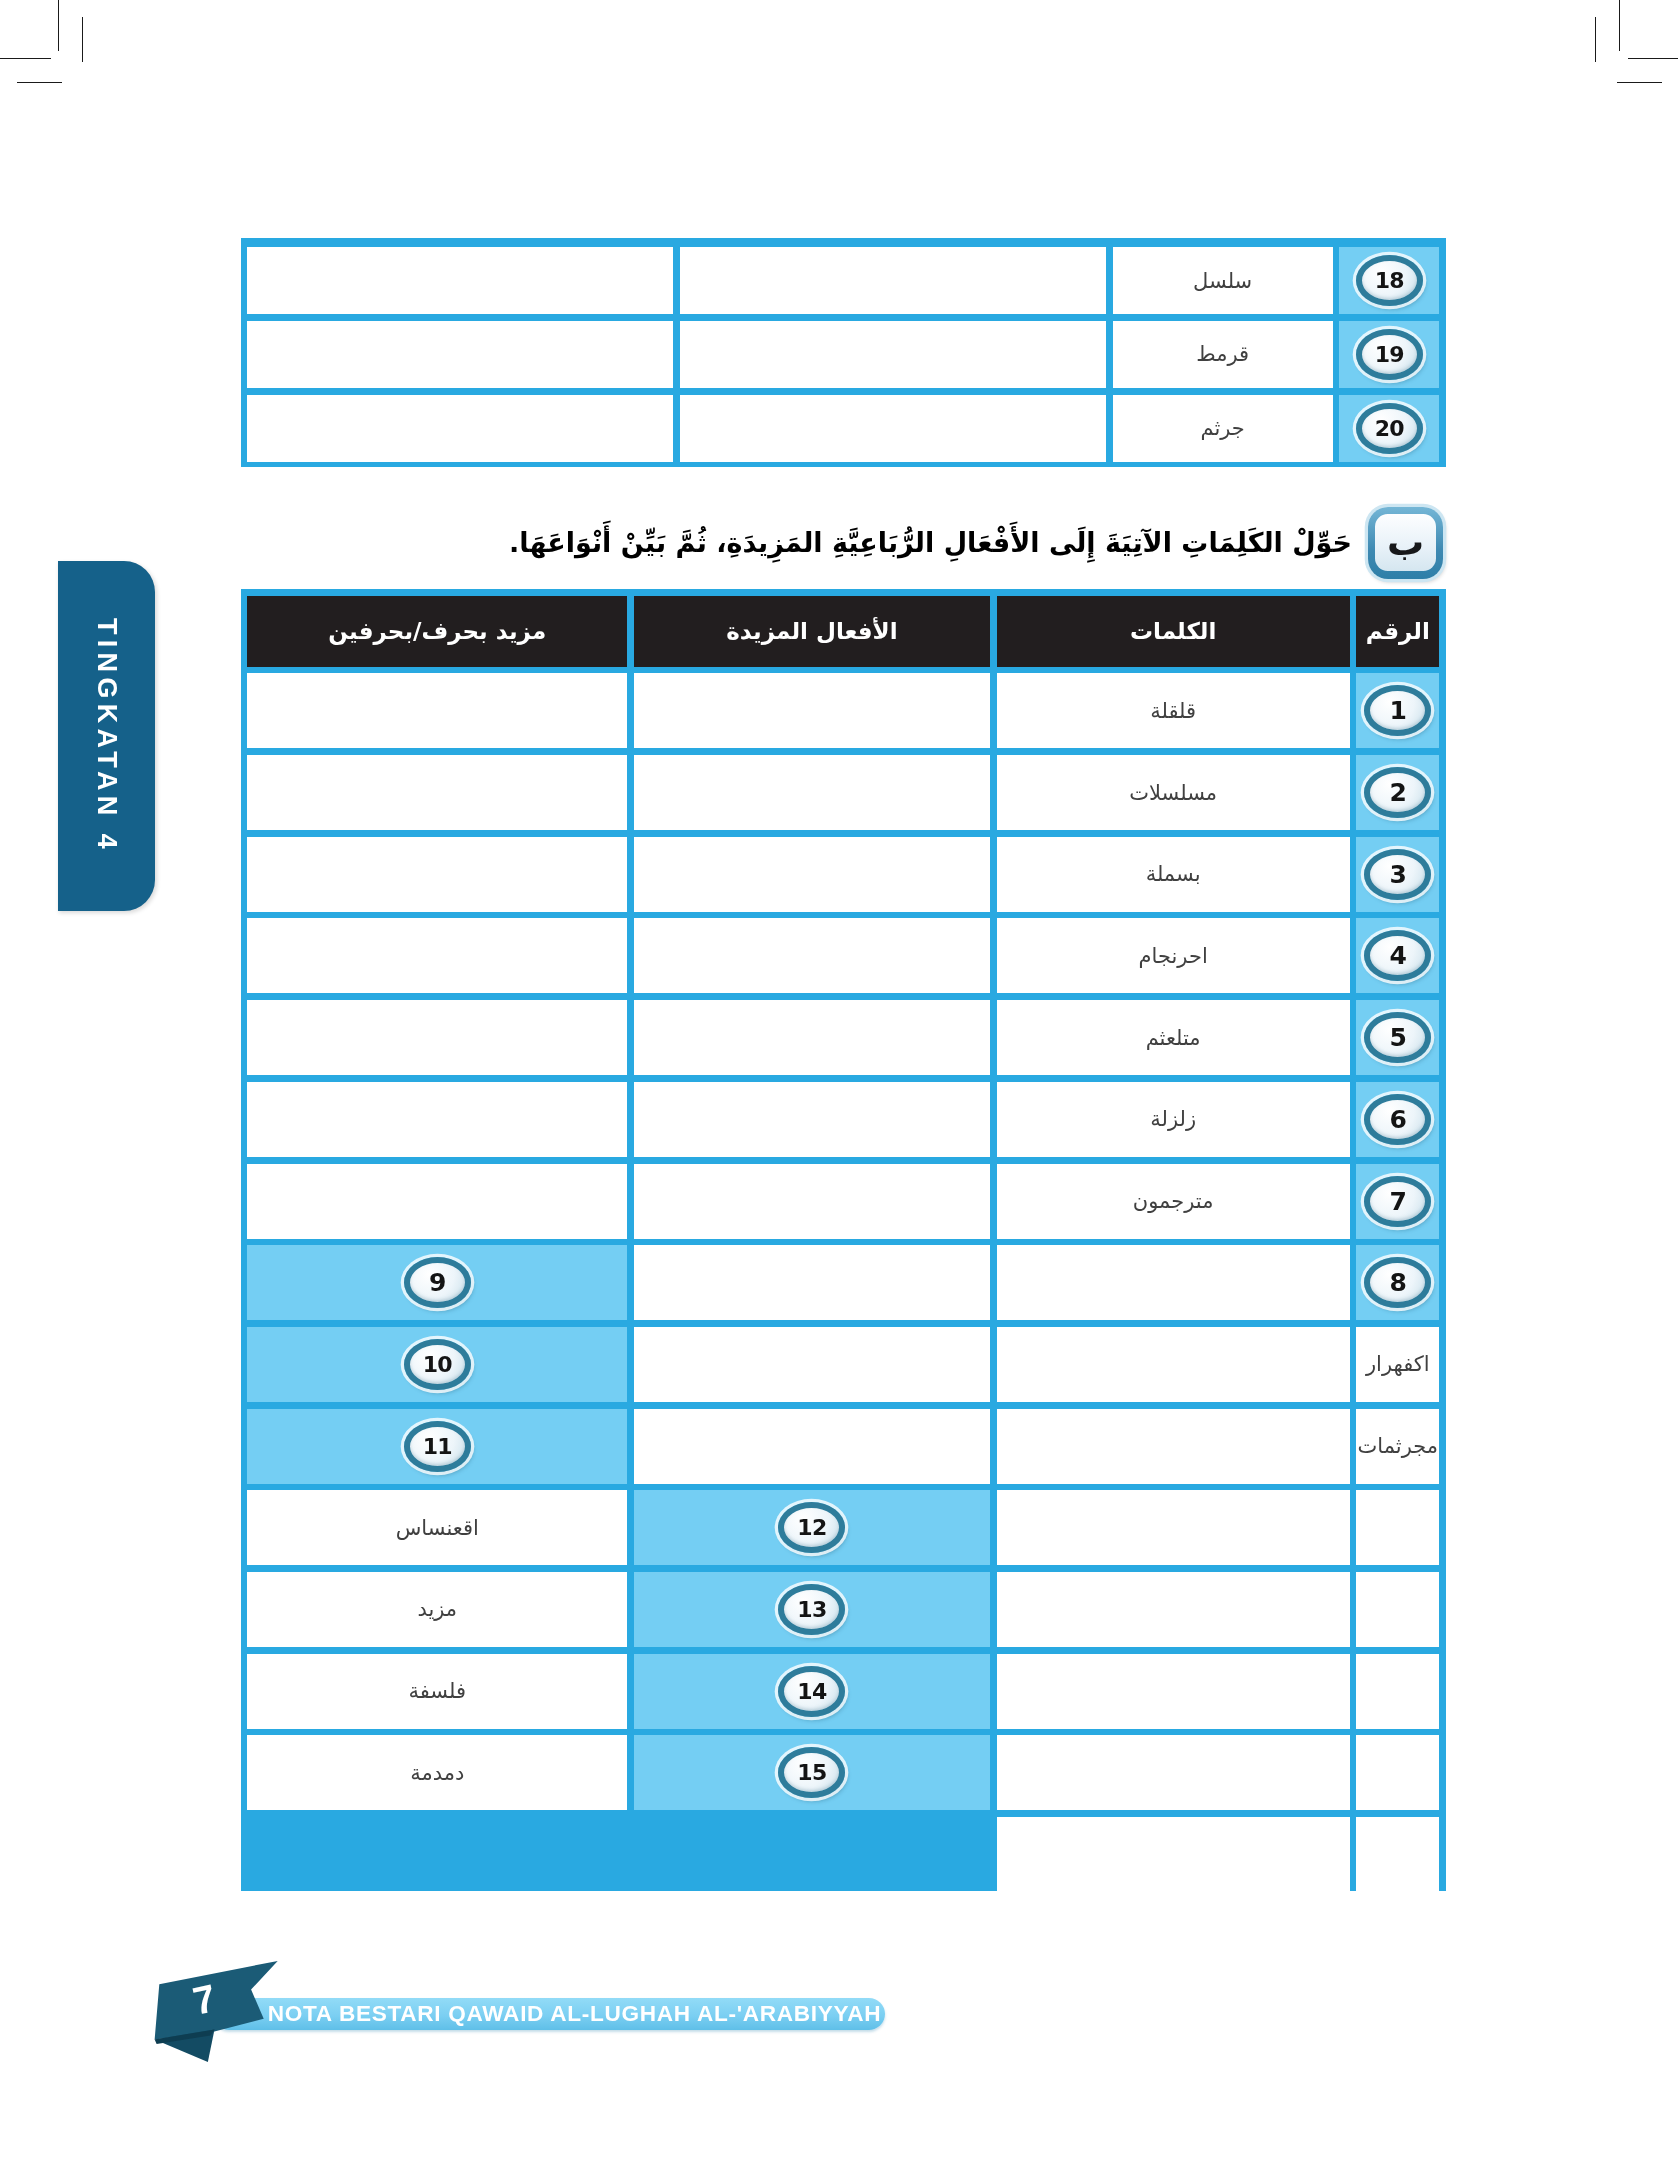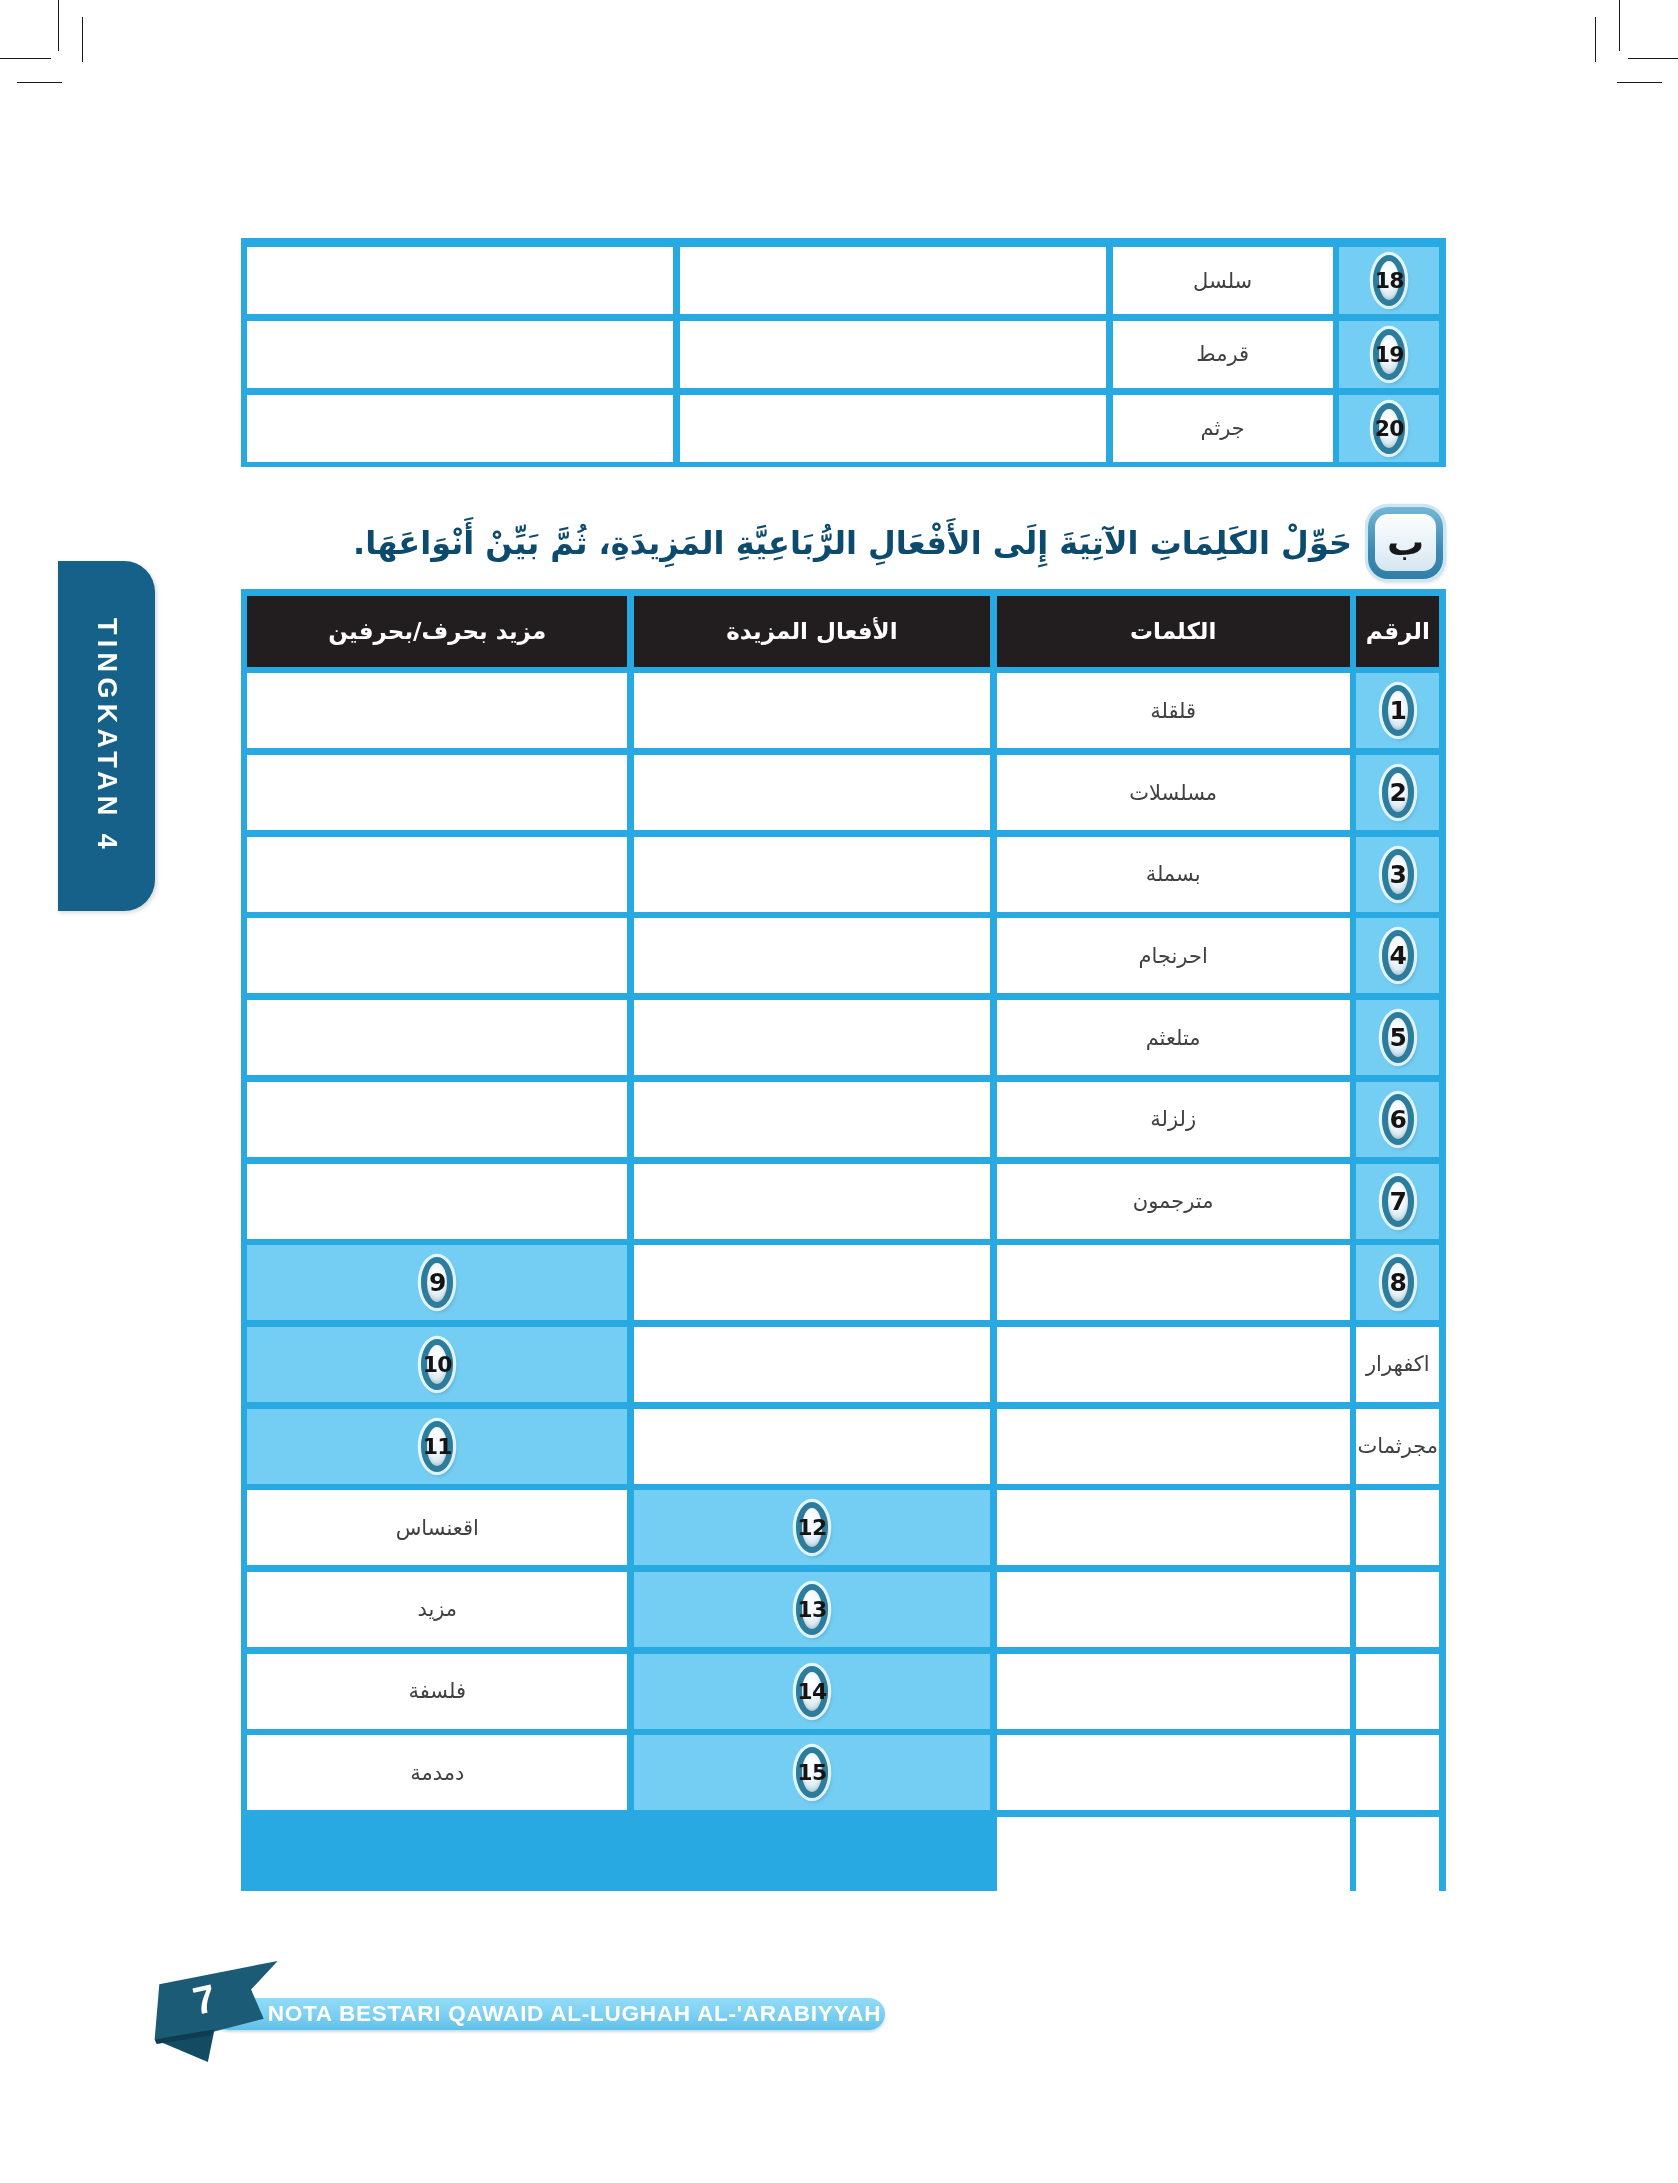--- a/index.html
+++ b/index.html
@@ -51,21 +51,21 @@
   .td.word { font-size:21px; color:#404040; }
   .td.numcell { background:#74CEF3; }
   .th {
     background:#221E1F; color:#ffffff; display:flex;
     align-items:center; justify-content:center;
     font-size:23px; font-weight:bold;
   }
 
   
   .badge {
-    width:32px; height:51px; border-radius:50%;
+    width:67px; height:51px; border-radius:50%;
     border:6px solid #2E7C9B;
     background:radial-gradient(circle at 35% 28%, #ffffff 0%, #EDF5FA 55%, #C7DEE9 100%);
     display:flex; align-items:center; justify-content:center;
     font-weight:bold; font-size:25px; color:#141414;
     box-shadow:0 0 0 3.3px rgba(255,255,255,0.8), 2px 3.3px 4.7px rgba(24,74,99,0.35),
                inset 0 -2px 3.3px rgba(110,150,170,0.35);
     letter-spacing:-0.7px;
   }
   .badge.d2 { font-size:22px; }
 
@@ -81,21 +81,21 @@
     box-shadow:0 0 0 3.3px #CDE6F2, 1.3px 2.7px 4px rgba(0,0,0,0.2);
     flex:0 0 auto;
   }
   .b-badge .inner {
     width:100%; height:100%; border-radius:12.7px;
     background:linear-gradient(180deg,#FDFEFF 0%,#E7F1F8 60%,#D5E6F0 100%);
     display:flex; align-items:center; justify-content:center;
     font-size:37px; font-weight:bold; color:#17181a;
   }
   .instruction {
-    font-size:32px; font-weight:bold; color:#0c4a6e; white-space:nowrap;margin-left:29px;
+    font-size:27px; font-weight:bold; color:#000000; white-space:nowrap;margin-left:29px;
   }
 
   
   .footer-pill {
     position:absolute; left:213px; top:1998px; width:672px; height:32px;
     border-radius:27px;
     background:linear-gradient(180deg,#92DBF7 0%,#7BCFF2 55%,#5FBFE8 100%);
     display:flex; align-items:center; justify-content:center;
     padding-left:67px; padding-right:16px;
     box-shadow:0 2px 2.7px rgba(60,140,180,0.3);

